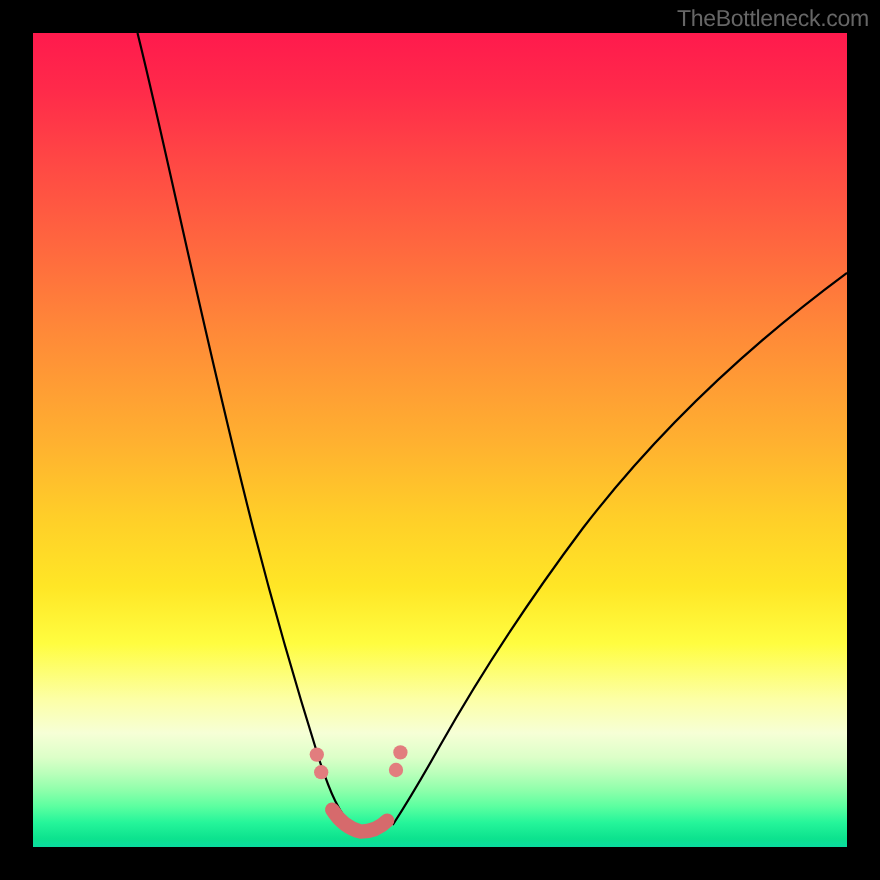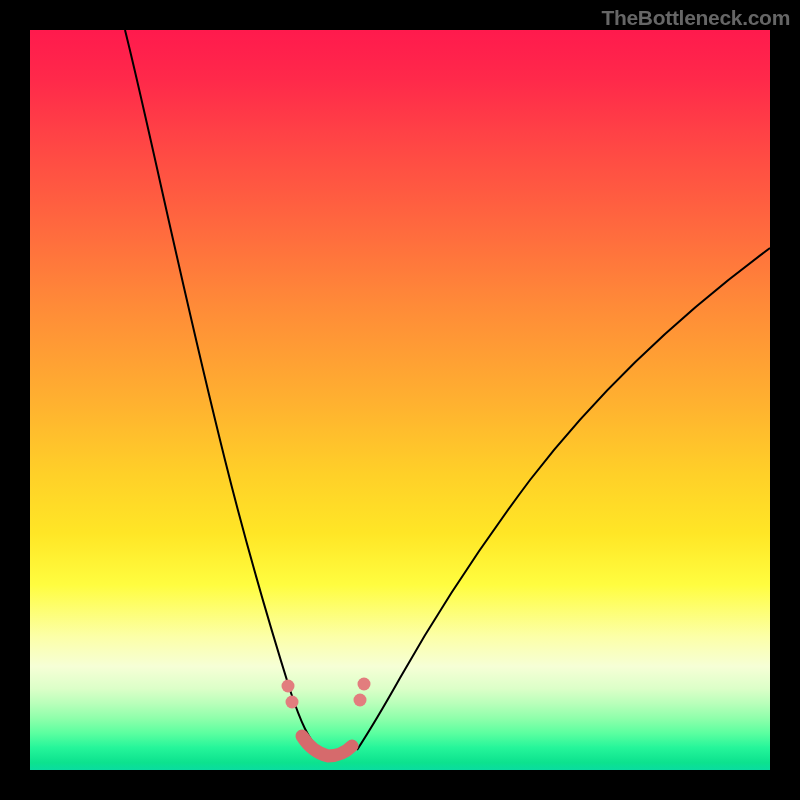--- a/index.html
+++ b/index.html
@@ -36,21 +36,21 @@
       #25f59a 97%,
       #0ce28e 99%,
       #0adca0 100%);
   }
   .watermark {
     position: absolute;
     top: 6px;
     right: 10px;
     color: #666;
     font-size: 21px;
-    font-weight: 700;
+    font-weight: 400;
     z-index: 5;
     letter-spacing: -0.3px;
   }
   svg {
     position: absolute;
     left: 30px;
     top: 30px;
     width: 740px;
     height: 740px;
     z-index: 2;

